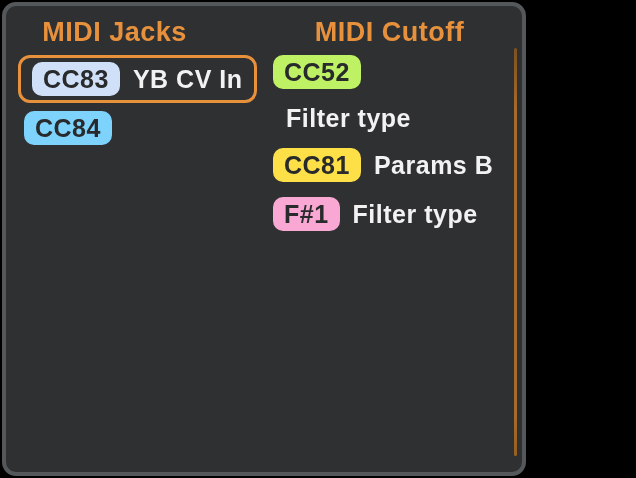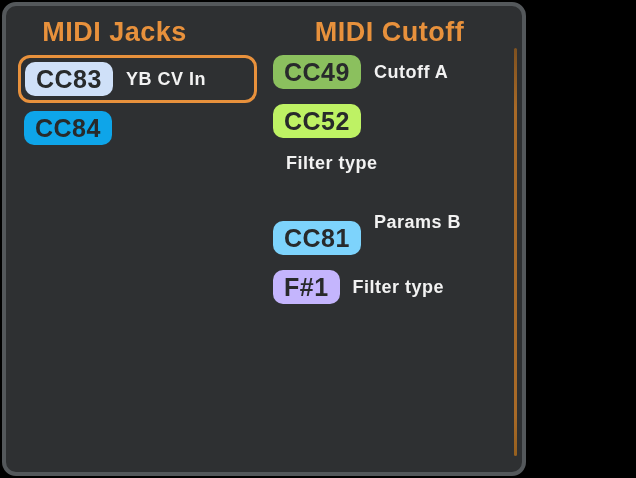--- a/index.html
+++ b/index.html
@@ -37,21 +37,21 @@
   .col-header.jacks { transform: translateX(-26px); }
   .row {
     display: flex;
     align-items: center;
     margin-bottom: 15px;
     padding-left: 8px;
   }
   .selected-wrap {
     border: 3px solid #e8913c;
     border-radius: 12px;
-    padding: 4px 6px 4px 0;
+    padding: 4px 6px 4px 7px;
     margin: 0 8px 8px 2px;
     text-align: center;
   }
   .selected-wrap .row {
     margin-bottom: 0;
     padding-left: 4px;
   }
   .badge {
     display: inline-flex;
     align-items: center;
@@ -60,21 +60,21 @@
     padding: 0 11px;
     border-radius: 10px;
     font-size: 25px;
     font-weight: bold;
     color: #282a2b;
     flex: 0 0 auto;
     letter-spacing: 0.5px;
   }
   .item-label {
     margin-left: 13px;
-    font-size: 18px;
+    font-size: 25px;
     font-weight: bold;
     color: #f2f2f2;
     letter-spacing: 0.5px;
     white-space: nowrap;
   }
   .scrollbar {
     position: absolute;
     top: 42px;
     right: 5px;
     width: 3px;
@@ -94,47 +94,43 @@
         <div class="col-header jacks">MIDI Jacks</div>
 
         <div class="selected-wrap">
           <div class="row">
             <span class="badge" style="background-color: rgb(207, 224, 248);">CC83</span>
             <span class="item-label">YB CV In</span>
           </div>
         </div>
 
         <div class="row">
-          <span class="badge" style="background-color: #0ea5e9;">CC84</span>
+          <span class="badge" style="background-color: #7dd3fc;">CC84</span>
         </div>
       </div>
 
       <div class="col">
         <div class="col-header">MIDI Cutoff</div>
 
-        <div class="row">
-          <span class="badge" style="background-color: rgb(139, 192, 94);">CC49</span>
-          <span class="item-label">Cutoff A</span>
-        </div>
 
         <div class="row">
           <span class="badge" style="background-color: #bef264;">CC52</span>
         </div>
 
         <div class="row">
           <span class="item-label">Filter type</span>
         </div>
 
         <div class="row">
-          <span class="badge" style="background-color: #7dd3fc; margin-top: 32px;">CC81</span>
+          <span class="badge" style="background-color: #fde047;">CC81</span>
           <span class="item-label">Params B</span>
         </div>
 
         <div class="row">
-          <span class="badge" style="background-color: #c4b5fd;">F#1</span>
+          <span class="badge" style="background-color: #f9a8d4;">F#1</span>
           <span class="item-label">Filter type</span>
         </div>
       </div>
 
     </div>
 
     <div class="scrollbar"></div>
   </div>
 </div>
 

